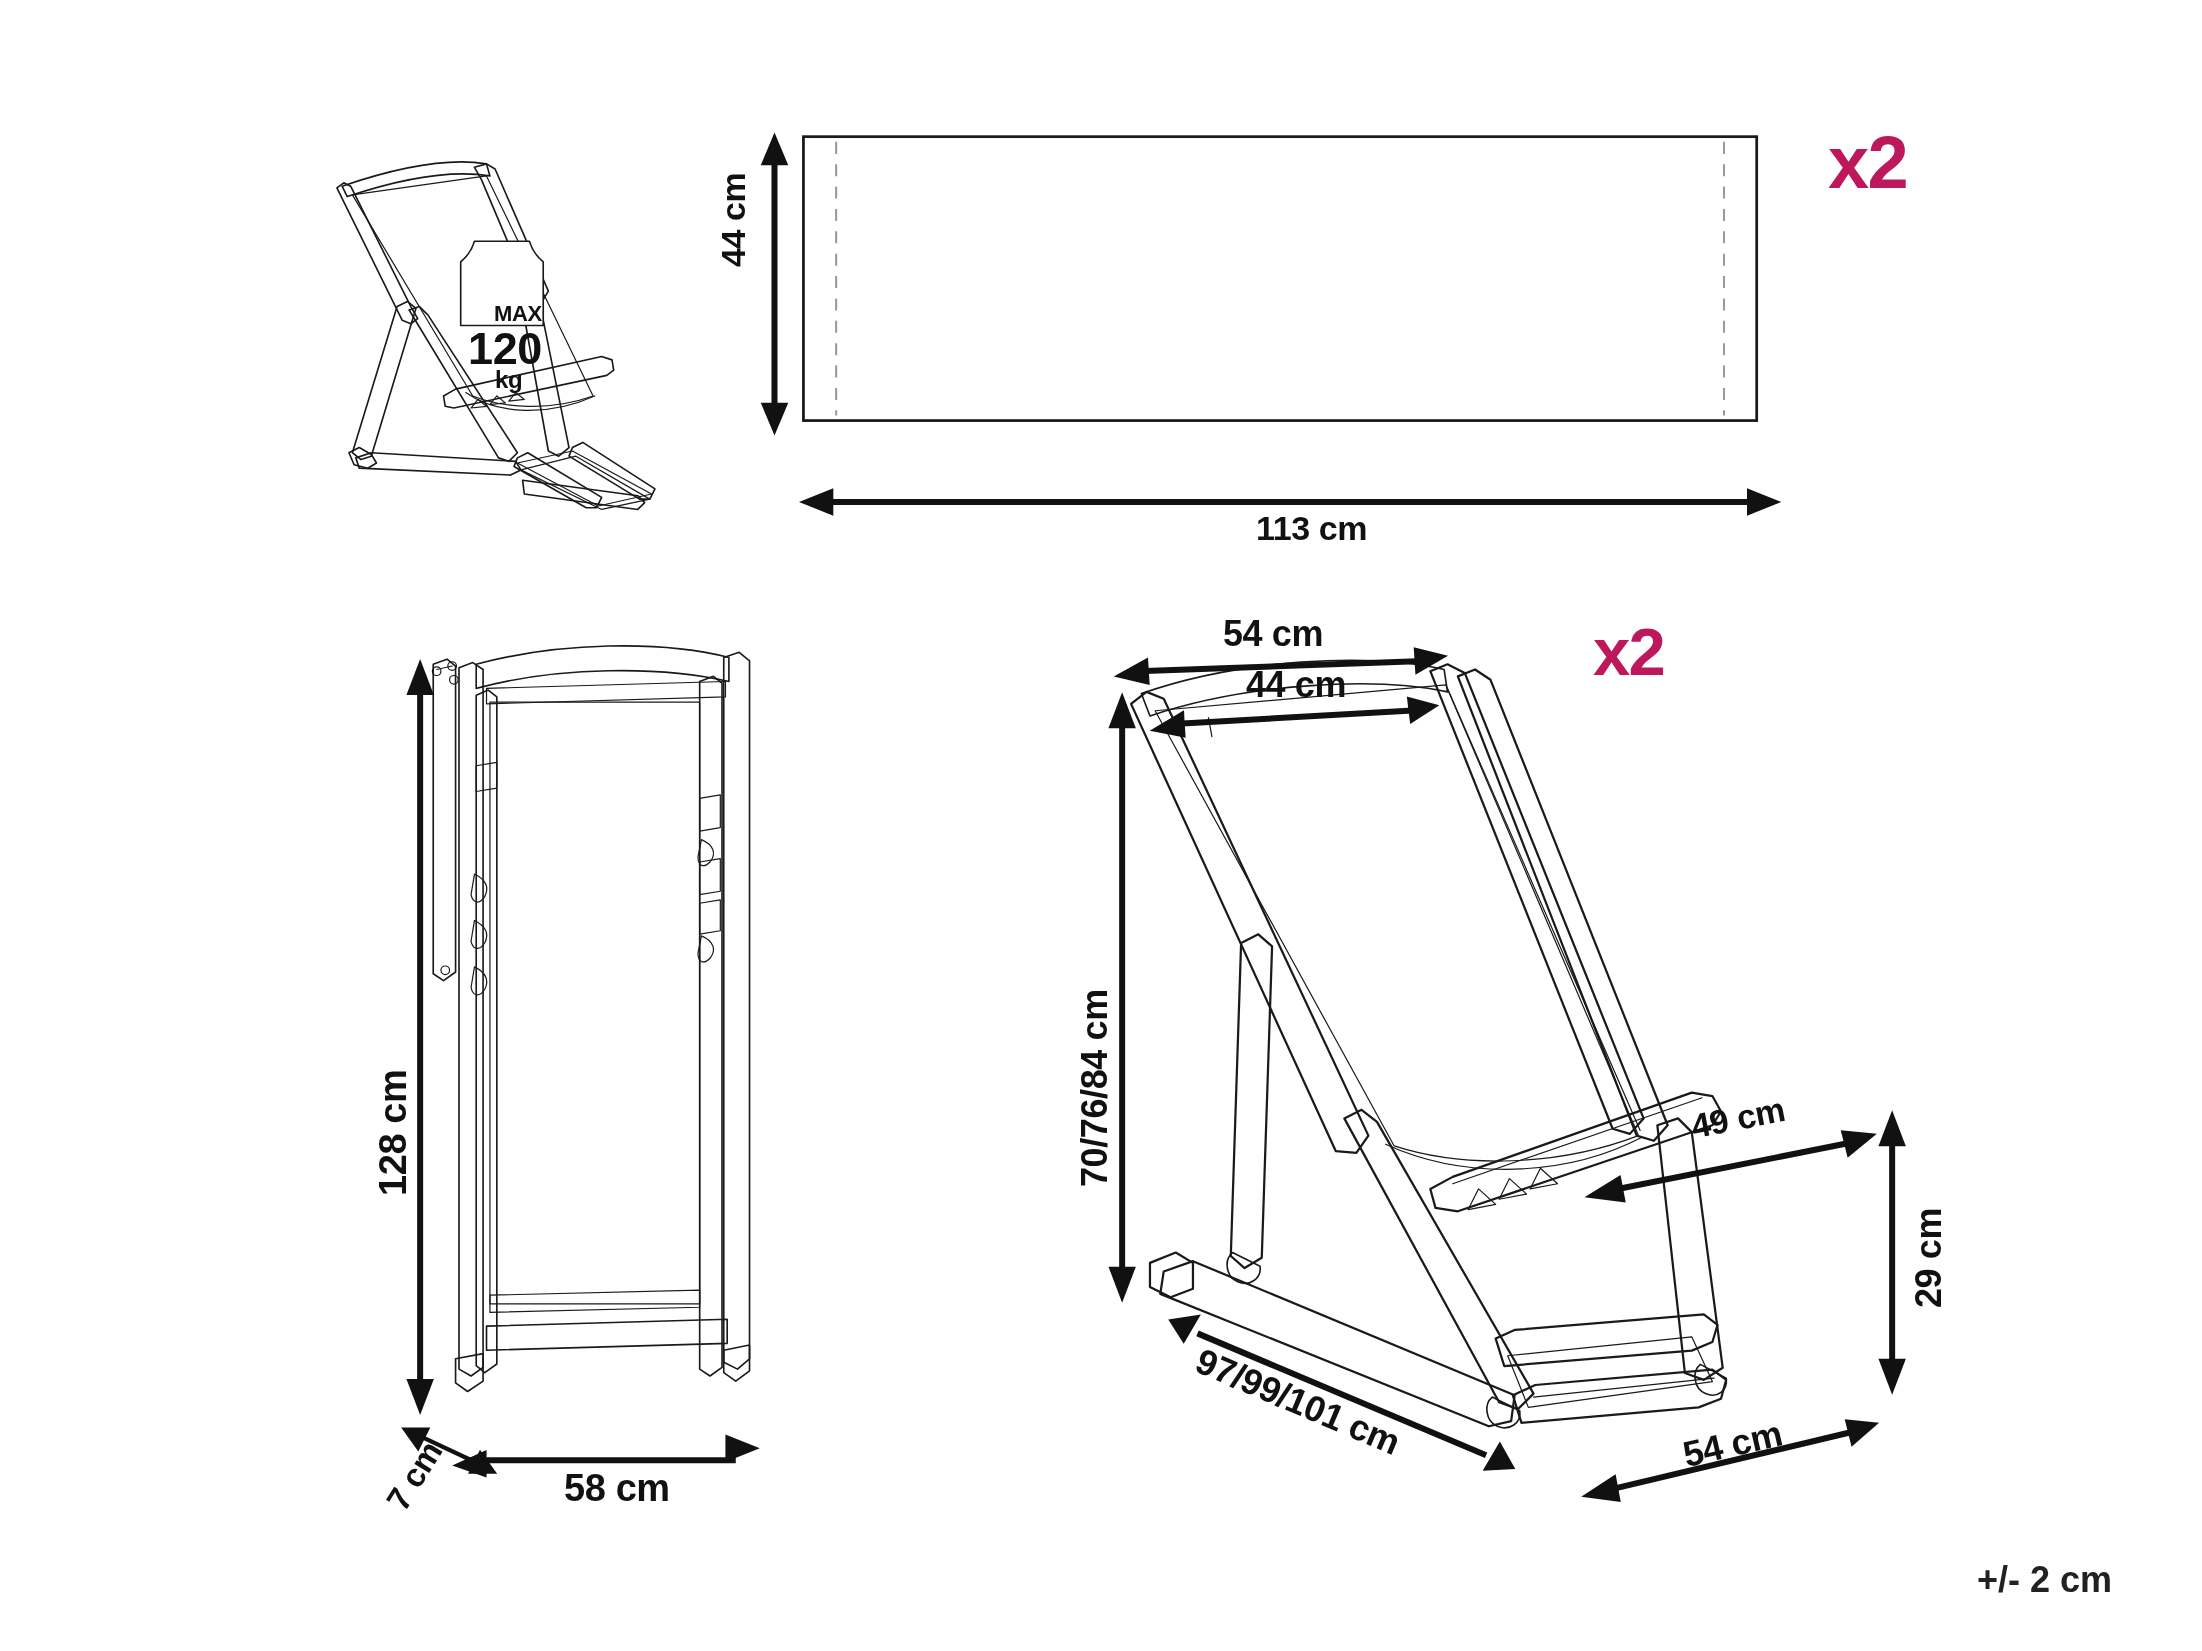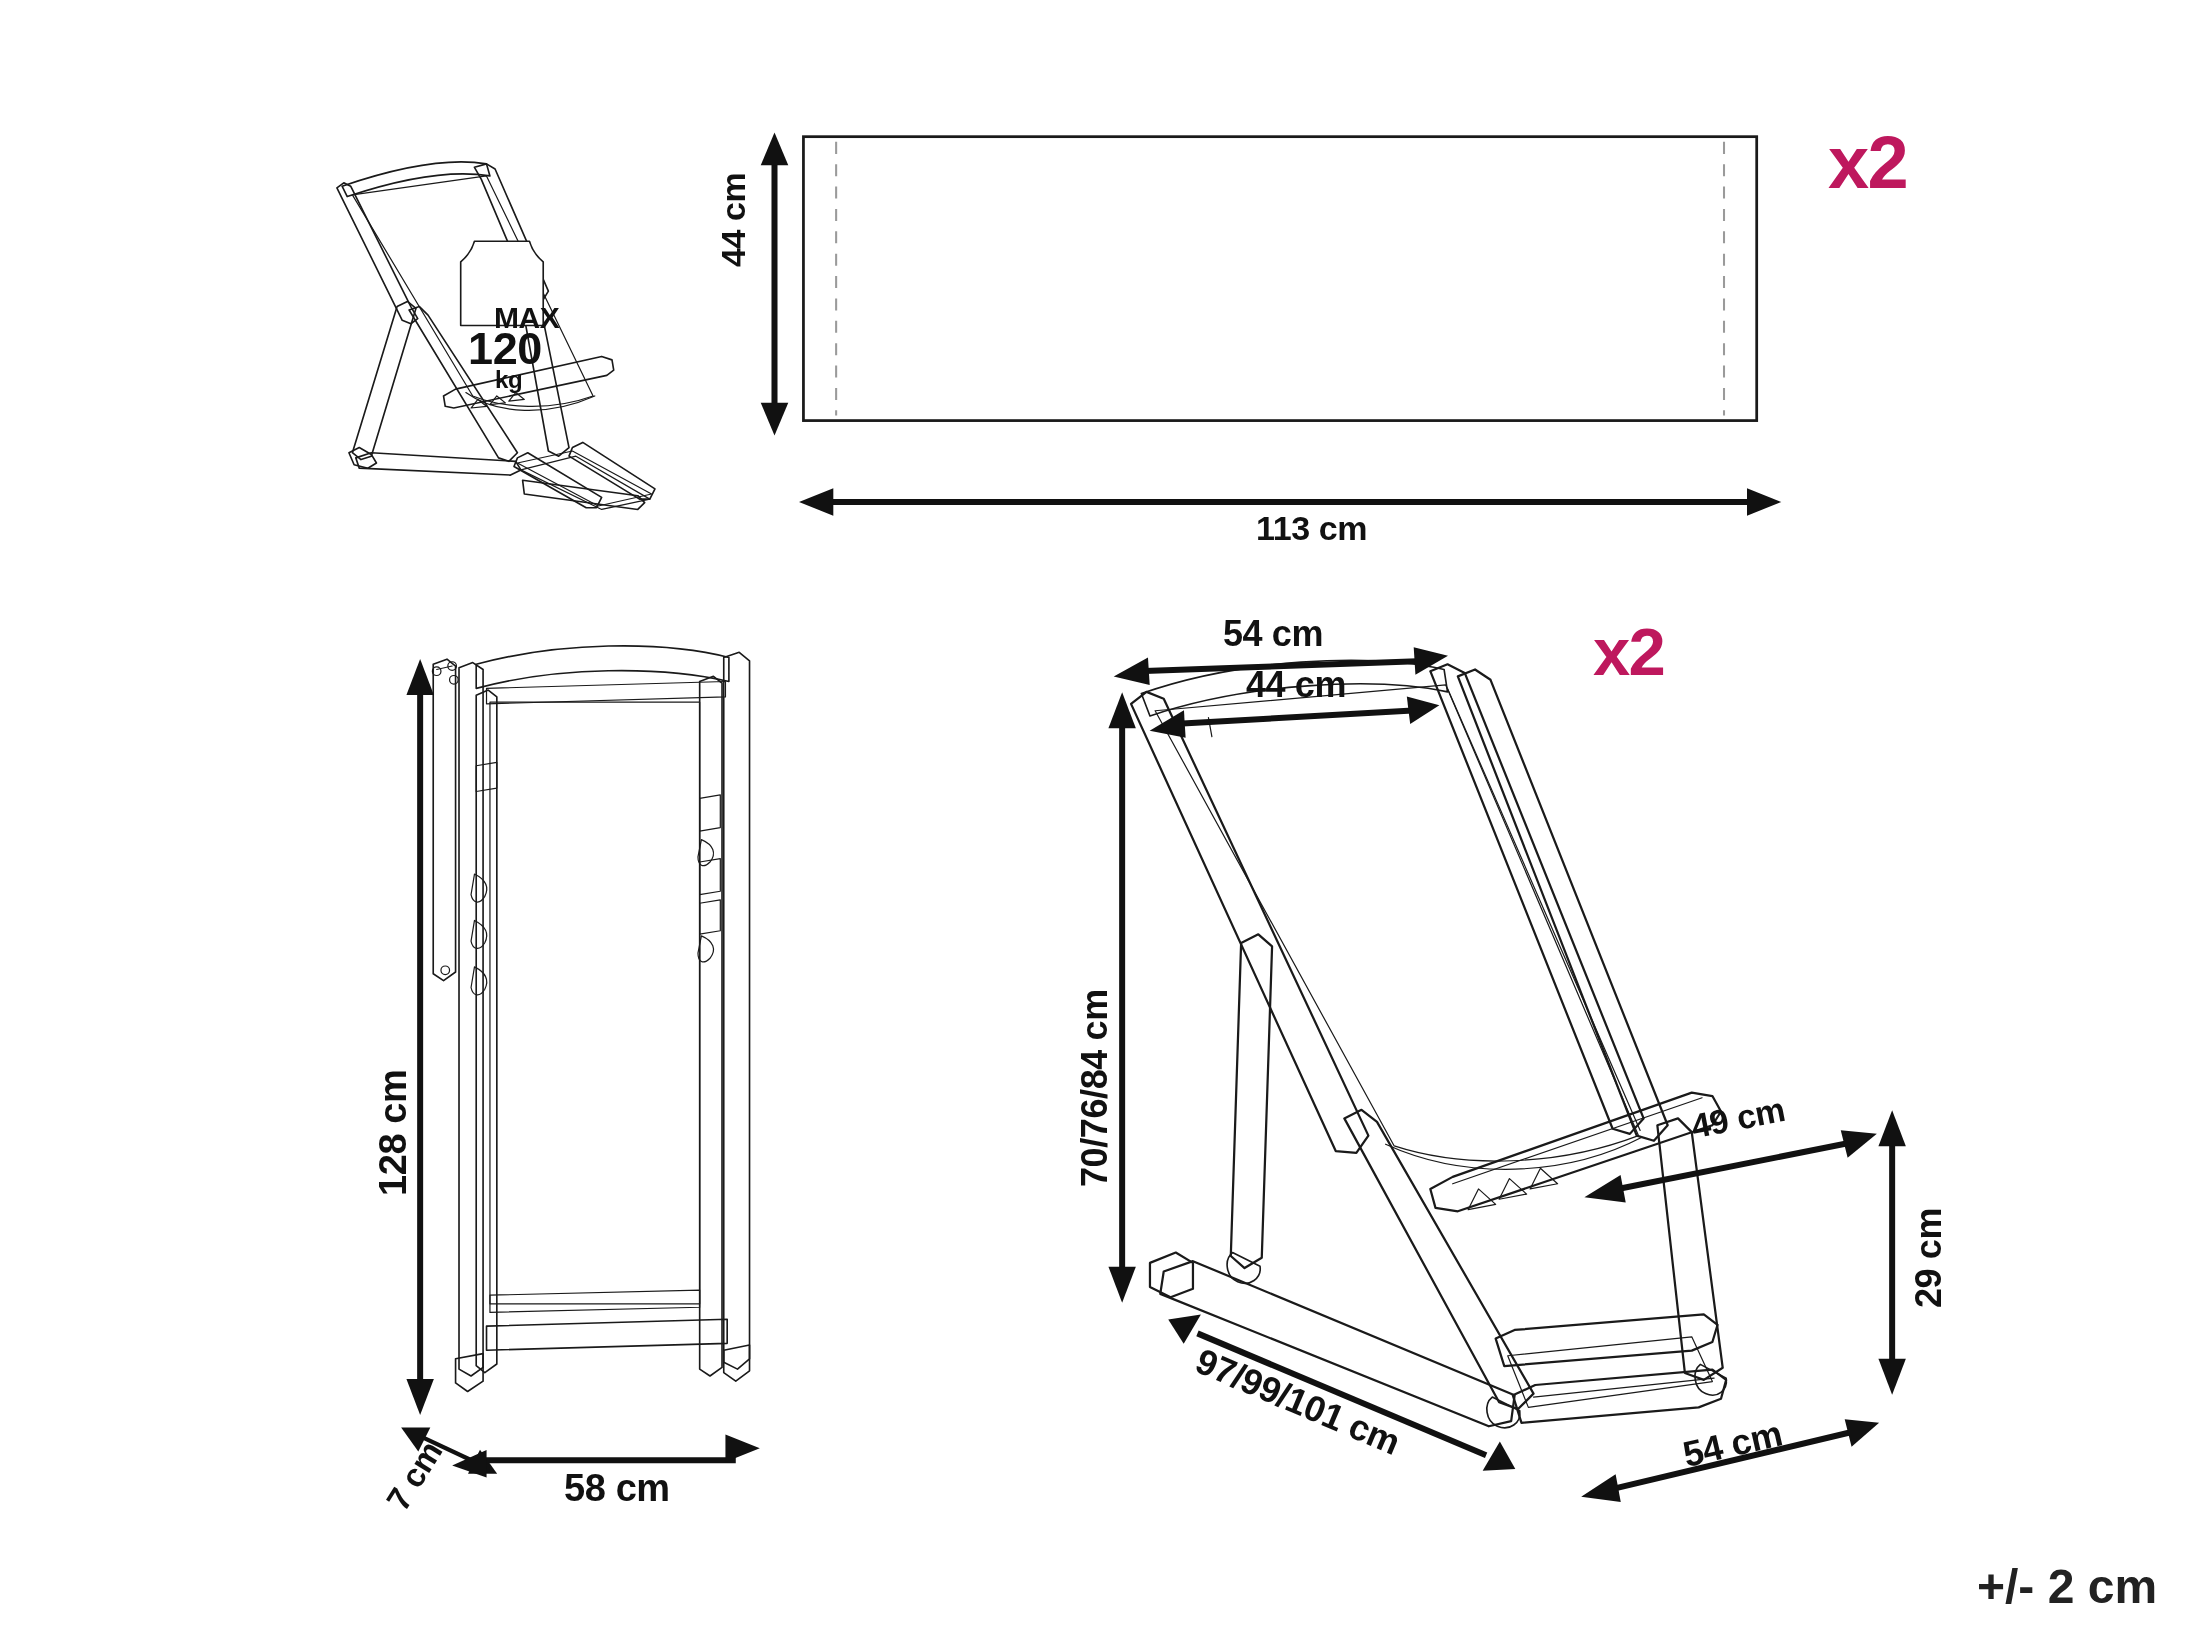--- a/index.html
+++ b/index.html
@@ -84,21 +84,21 @@
       <path class="ln-t" d="M296 360 L308 354 L392 408 L386 420 L374 420 L292 370 Z"></path>
       <path class="ln-t" d="M238 398 L372 416 L380 424 L372 432 L240 414 Z"></path>
       <path class="ln-h" d="M236 386 L300 370 L386 420 L330 432 Z"></path>
 
       <path class="ln-h" d="M232 378 L296 364 L388 414 L326 428 Z"></path>
 
       <g>
         <path class="fillw-t" d="M218 120 L246 120 Q250 134 262 144 L262 218 L166 218 L166 144 Q178 134 182 120 Z"></path>
       </g>
     </svg>
-    <div class="abs dim-label" style="left:176px; top:163px; font-size:30px;">MAX</div>
+    <div class="abs dim-label" style="left:176px; top:163px; font-size:22px;">MAX</div>
     <div class="abs dim-label" style="left:150px; top:185px; font-size:45px;">120</div>
     <div class="abs dim-label" style="left:177px; top:228px; font-size:24px;">kg</div>
   </div>
 
   <div class="abs" style="left:800px; top:133px;">
     <svg width="998" height="336" viewBox="0 0 1160 390">
       <rect class="panel" x="4" y="4" width="1108" height="330"></rect>
       <line class="seam" x1="42" y1="10" x2="42" y2="328"></line>
       <line class="seam" x1="1074" y1="10" x2="1074" y2="328"></line>
     </svg>
@@ -295,16 +295,16 @@
 
   <div class="abs" style="left:1576px; top:1402px;">
     <svg width="310" height="112" viewBox="0 0 360 130">
       <line class="arrow" x1="38" y1="102" x2="324" y2="34"></line>
       <polygon class="ahead" points="6,110 46,84 52,116"></polygon>
       <polygon class="ahead" points="352,24 312,20 320,52"></polygon>
     </svg>
   </div>
   <div class="abs dim-label" style="left:1679px; top:1435px; font-size:36px; transform: rotate(-13deg); transform-origin: left top;">54 cm</div>
 
-  <div class="abs tol-label" style="left:1977px; top:1559px; font-size:48px;">+/- 2 cm</div>
+  <div class="abs tol-label" style="left:1977px; top:1559px; font-size:36px;">+/- 2 cm</div>
 
 </div>
 
 
 </body></html>

